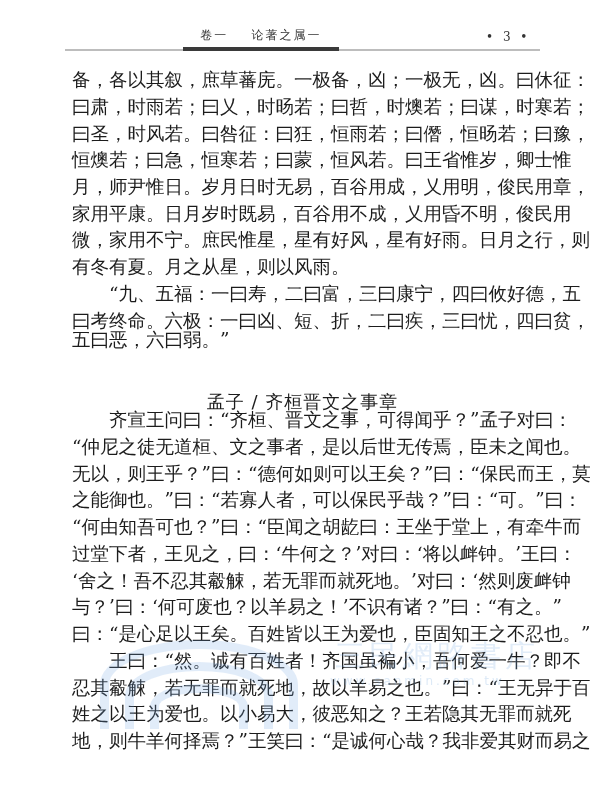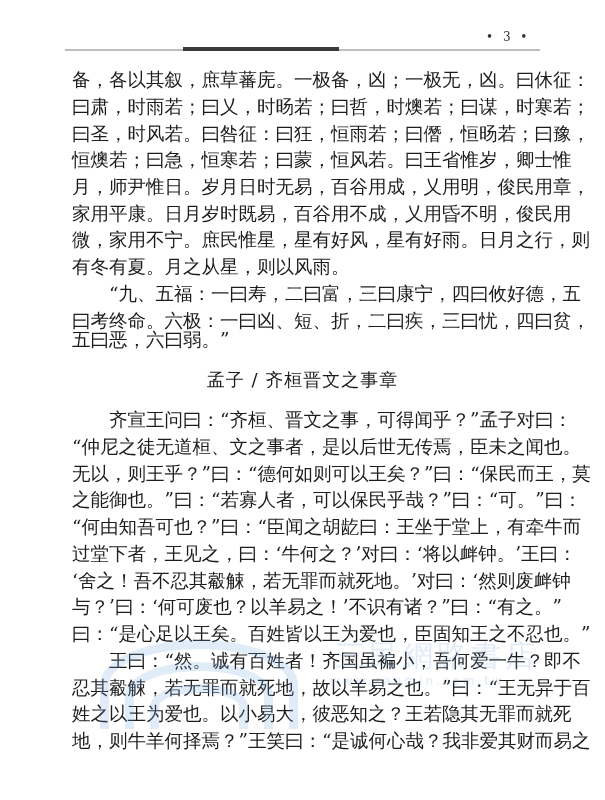--- a/index.html
+++ b/index.html
@@ -17,41 +17,42 @@
   .page-number { position:absolute; left:486px; top:30px; font-size:12px; color:#333; letter-spacing:3px; }
   .body-text { position:absolute; left:72px; top:0; width:466px; }
   .line {
     position:absolute; left:0; width:466px; height:26px; line-height:26px;
     font-size:18.5px; white-space:nowrap; text-align:justify; text-align-last:justify;
     color:#1c1c1c;
   }
   .line.last { text-align-last:left; }
   .line.indent { left:37px; width:429px; }
   .section-heading {
-    position:absolute; left:0; width:605px; text-align:center; top:368px;
+    position:absolute; left:0; width:605px; text-align:center; top:390px;
     font-size:18px; color:#1c1c1c; letter-spacing:1px;
     font-family: "DejaVu Sans", "Liberation Sans", sans-serif;
   }
   .watermark { position:absolute; left:0; top:0; width:605px; height:800px; pointer-events:none; }
   .wm-arc { position:absolute; border-radius:50% 50% 0 0; border:9px solid rgba(120,170,225,0.22); border-bottom:none; }
   .wm-text {
     position:absolute; left:335px; top:636px; font-size:30px; color:rgba(120,170,225,0.22);
     letter-spacing:4px; font-family:Liberation Sans, sans-serif;
   }
   .wm-url {
     position:absolute; left:330px; top:674px; font-size:12px; color:rgba(120,170,225,0.25);
     letter-spacing:3px; font-family:"DejaVu Sans", sans-serif;
   }
 </style>
 </head>
 <body>
 
 <div class="header">
   <div class="header-rule"></div>
   <div class="header-bar"></div>
+  <div class="header-title">卷一    论著之属一</div>
   <div class="page-number">• 3 •</div>
 </div>
 
 <div class="body-text">
 
   <div class="line" style="top:67px">备，各以其叙，庶草蕃庑。一极备，凶；一极无，凶。曰休征：</div>
   <div class="line" style="top:94px">曰肃，时雨若；曰乂，时旸若；曰哲，时燠若；曰谋，时寒若；</div>
   <div class="line" style="top:121px">曰圣，时风若。曰咎征：曰狂，恒雨若；曰僭，恒旸若；曰豫，</div>
   <div class="line" style="top:147px">恒燠若；曰急，恒寒若；曰蒙，恒风若。曰王省惟岁，卿士惟</div>
   <div class="line" style="top:174px">月，师尹惟日。岁月日时无易，百谷用成，乂用明，俊民用章，</div>

